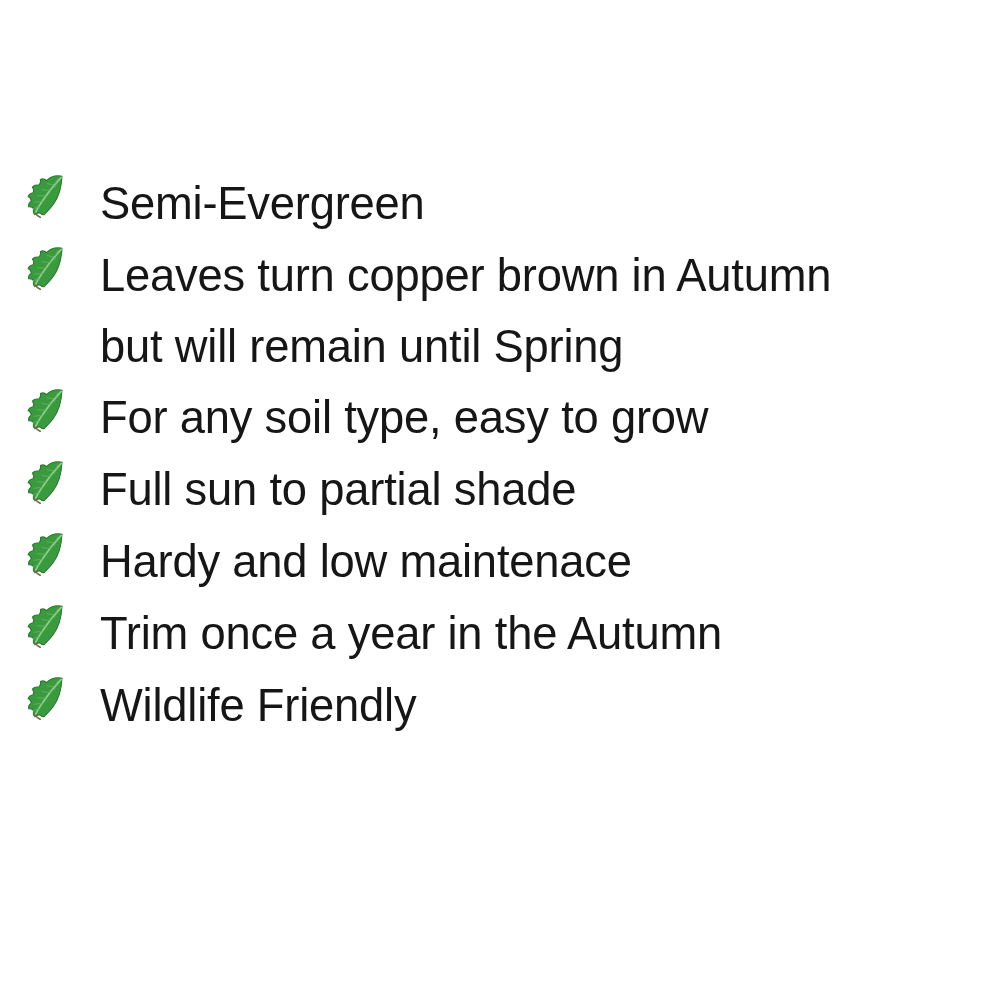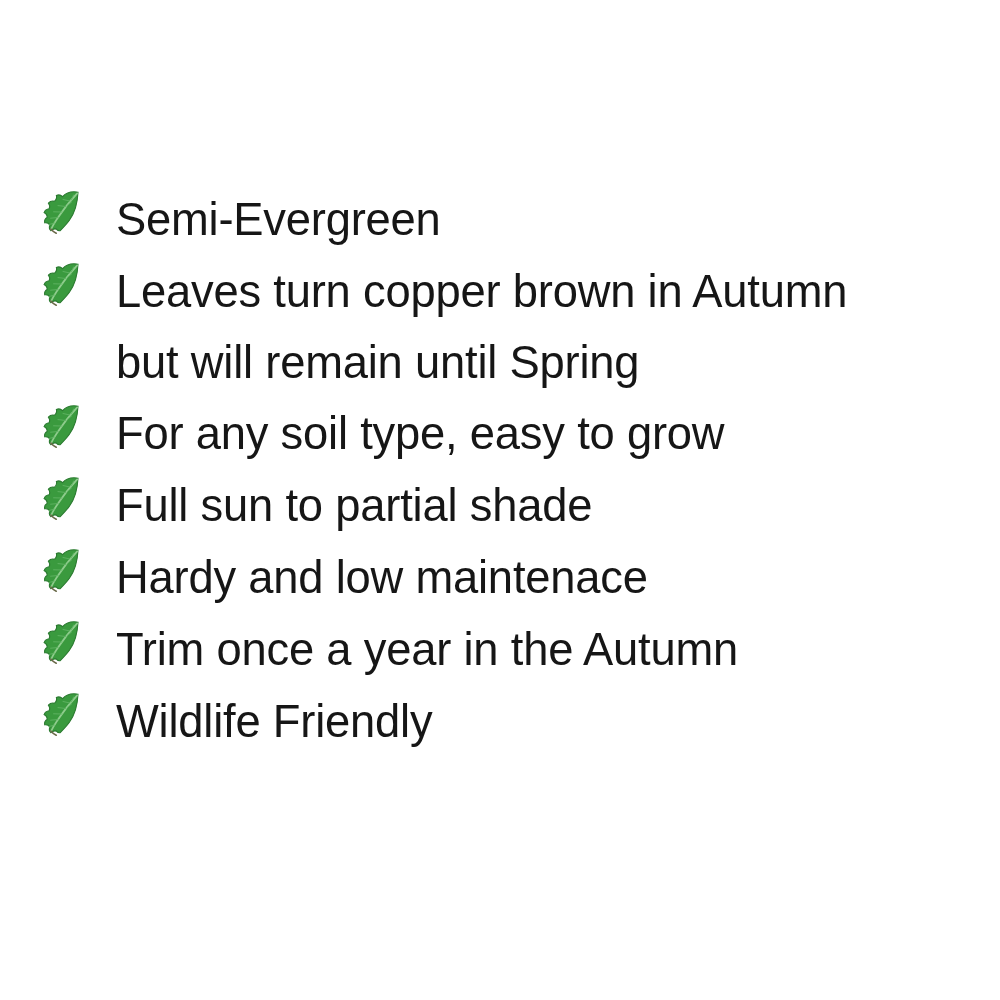--- a/index.html
+++ b/index.html
@@ -19,21 +19,21 @@
     position: relative;
     width: 1000px;
     height: 1000px;
     background: #ffffff;
     box-sizing: border-box;
     padding: 168px 0 0 0;
   }
 
   .feature-list {
     list-style: none;
-    margin: 16px;
+    margin: 0;
     padding: 0;
   }
 
   .feature-item {
     display: flex;
     align-items: flex-start;
     margin: 0;
     padding: 0 0 0 24px;
     min-height: 72px;
   }

